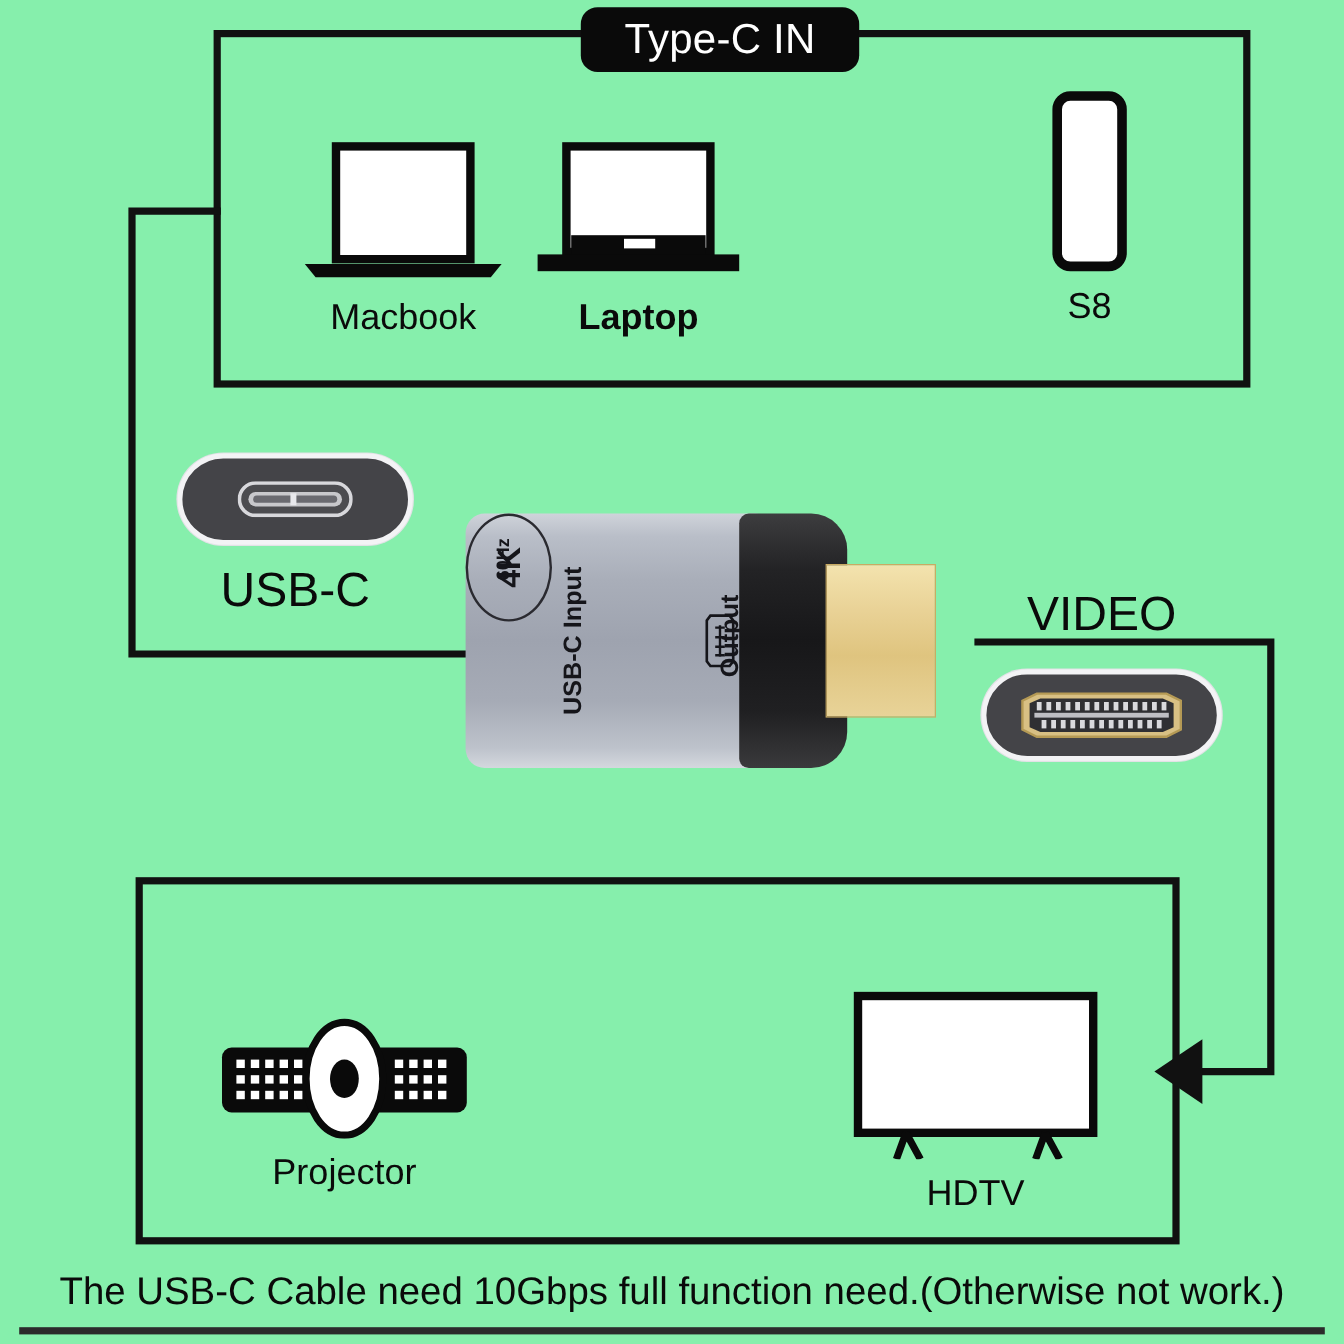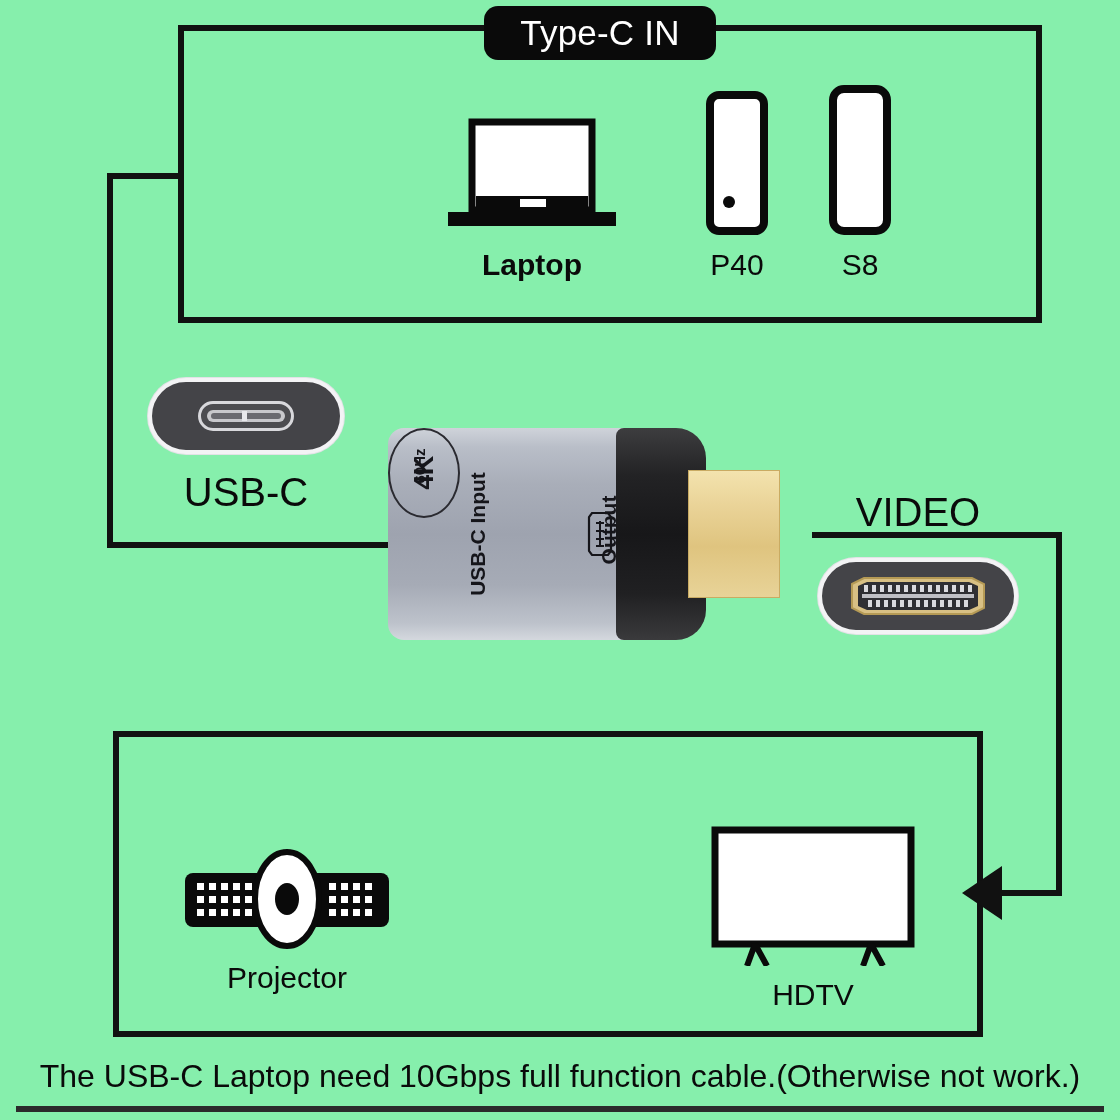--- a/index.html
+++ b/index.html
@@ -206,44 +206,44 @@
     <rect x="116" y="734" width="864" height="300" fill="none" stroke="#111111" stroke-width="6"></rect>
 
     <path d="M 815 535 L 1059 535 L 1059 893 L 1000 893" fill="none" stroke="#111111" stroke-width="6" stroke-linecap="square" stroke-linejoin="miter"></path>
     <polygon points="1002,866 1002,920 962,893" fill="#111111"></polygon>
   </svg>
 
   <div class="chip" id="chip-typec">
     <span>Type-C IN</span>
   </div>
 
+  <div class="cell" style="left:236px; top:100px; width:200px; height:180px;">
+    <div class="glyph">
+      <svg width="180" height="120" viewBox="0 0 180 120">
+        <rect x="34" y="6" width="112" height="94" fill="#ffffff" stroke="#0a0a0a" stroke-width="7"></rect>
+        <path d="M8 104 L172 104 L163 115 L17 115 Z" fill="#0a0a0a"></path>
+      </svg>
+    </div>
+    <div class="caption">Macbook</div>
+  </div>
 
   <div class="cell" style="left:432px; top:100px; width:200px; height:180px;font-weight:bold;">
     <div class="glyph">
       <svg width="180" height="120" viewBox="0 0 180 120">
         <rect x="30" y="6" width="120" height="88" fill="#ffffff" stroke="#0a0a0a" stroke-width="7"></rect>
         <rect x="34" y="80" width="112" height="16" fill="#0a0a0a"></rect>
         <rect x="6" y="96" width="168" height="14" fill="#0a0a0a"></rect>
         <rect x="78" y="83" width="26" height="8" fill="#ffffff"></rect>
       </svg>
     </div>
     <div class="caption">Laptop</div>
   </div>
 
-  <div class="cell" style="left:667px; top:74px; width:140px; height:206px;">
-    <div class="glyph">
-      <svg width="70" height="146" viewBox="0 0 70 146">
-        <rect x="8" y="5" width="54" height="136" rx="9" ry="9" fill="#ffffff" stroke="#0a0a0a" stroke-width="8"></rect>
-        <circle cx="27" cy="112" r="6" fill="#0a0a0a"></circle>
-      </svg>
-    </div>
-    <div class="caption">P40</div>
-  </div>
-
-  <div class="cell" style="left:790px; top:66px; width:140px; height:214px;">
+
+  <div class="cell" style="left:838px; top:66px; width:140px; height:214px;justify-content:center;">
     <div class="glyph">
       <svg width="70" height="152" viewBox="0 0 70 152">
         <rect x="8" y="5" width="54" height="142" rx="11" ry="11" fill="#ffffff" stroke="#0a0a0a" stroke-width="8"></rect>
       </svg>
     </div>
     <div class="caption">S8</div>
   </div>
 
   <div class="port" style="left:148px; top:378px; width:196px; height:76px;">
     <div class="shell">
@@ -376,16 +376,16 @@
     <div class="glyph">
       <svg width="216" height="140" viewBox="0 0 216 140">
         <rect x="10" y="4" width="196" height="114" fill="#ffffff" stroke="#0a0a0a" stroke-width="7"></rect>
         <path d="M50 118 L42 140 M50 118 L62 140" stroke="#0a0a0a" stroke-width="6" fill="none"></path>
         <path d="M166 118 L158 140 M166 118 L178 140" stroke="#0a0a0a" stroke-width="6" fill="none"></path>
       </svg>
     </div>
     <div class="caption">HDTV</div>
   </div>
 
-  <div id="footer">The USB-C Laptop need 10Gbps full function cable.(Otherwise not work.)</div>
+  <div id="footer">The USB-C Cable need 10Gbps full function need.(Otherwise not work.)</div>
   <div id="footer-rule"></div>
 
 </div>
 
 </body></html>

